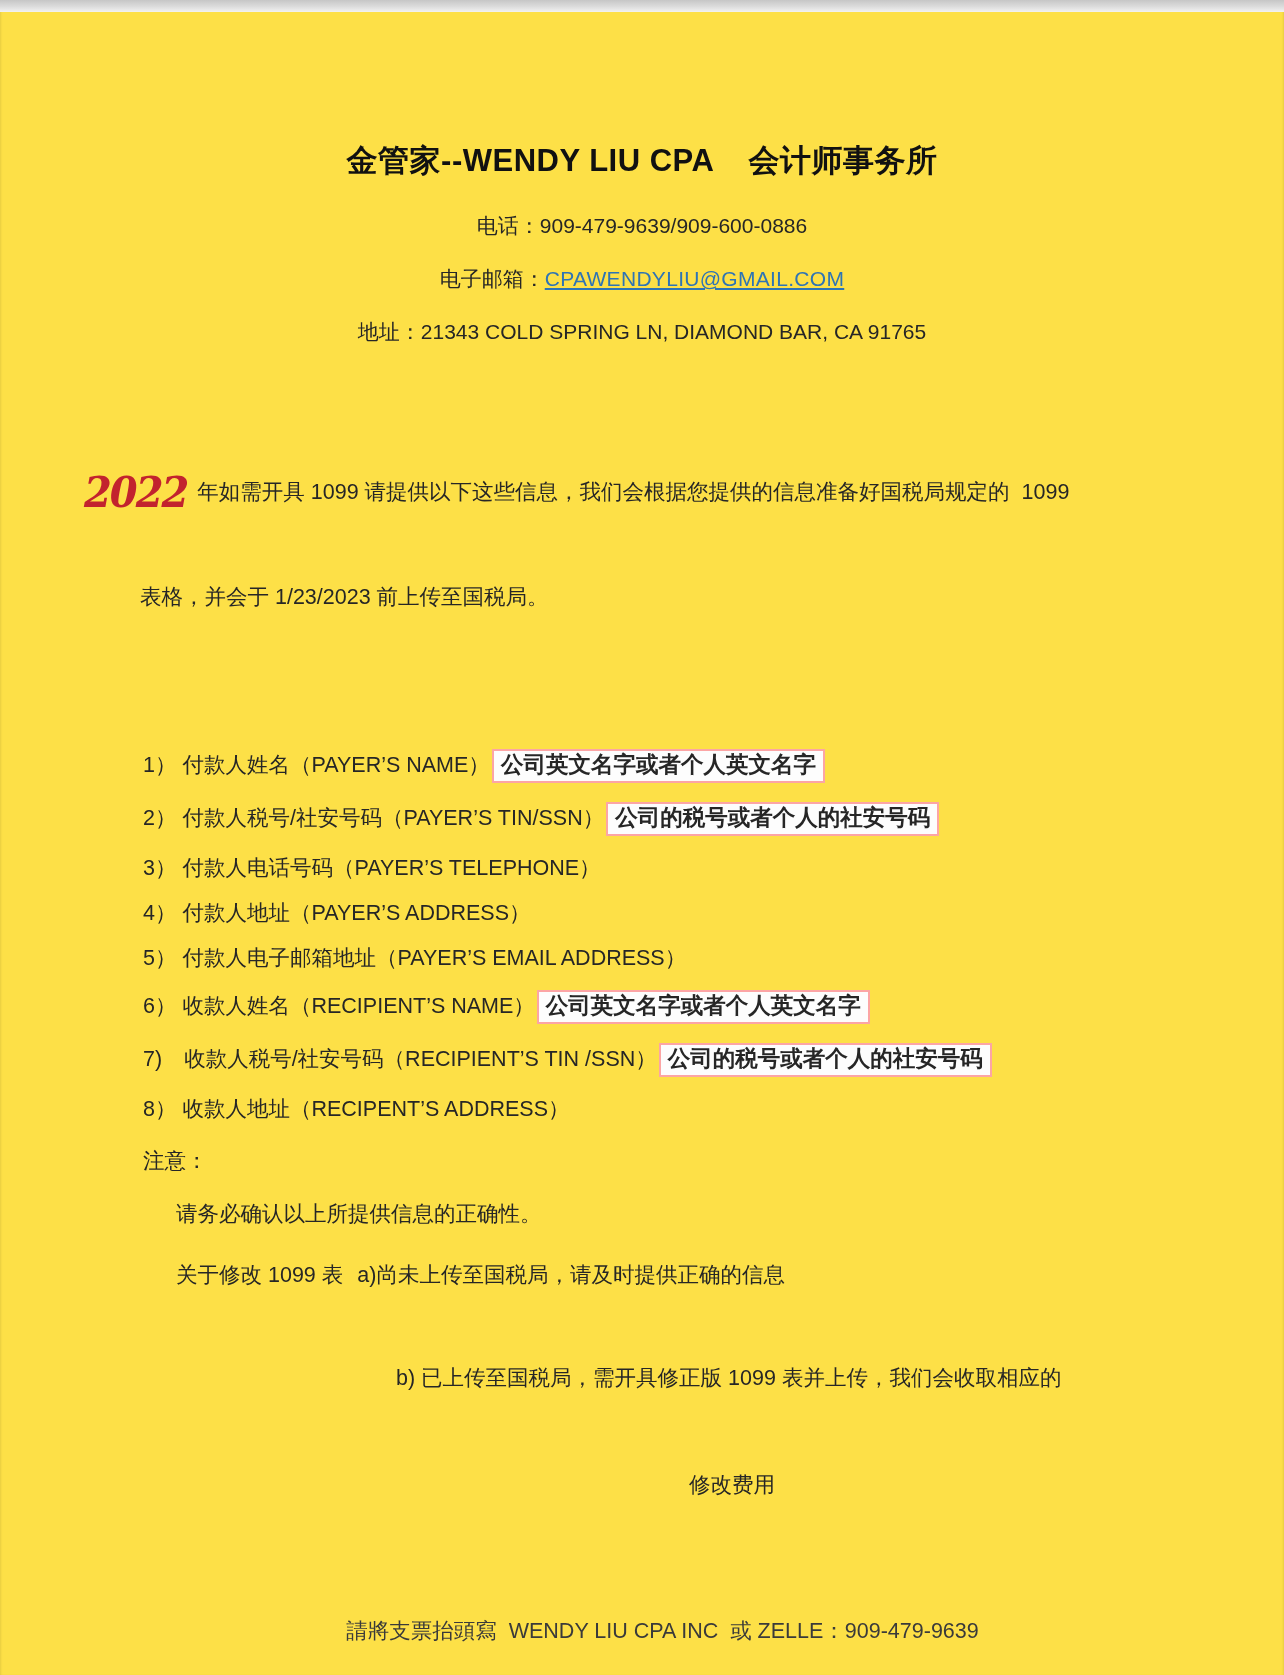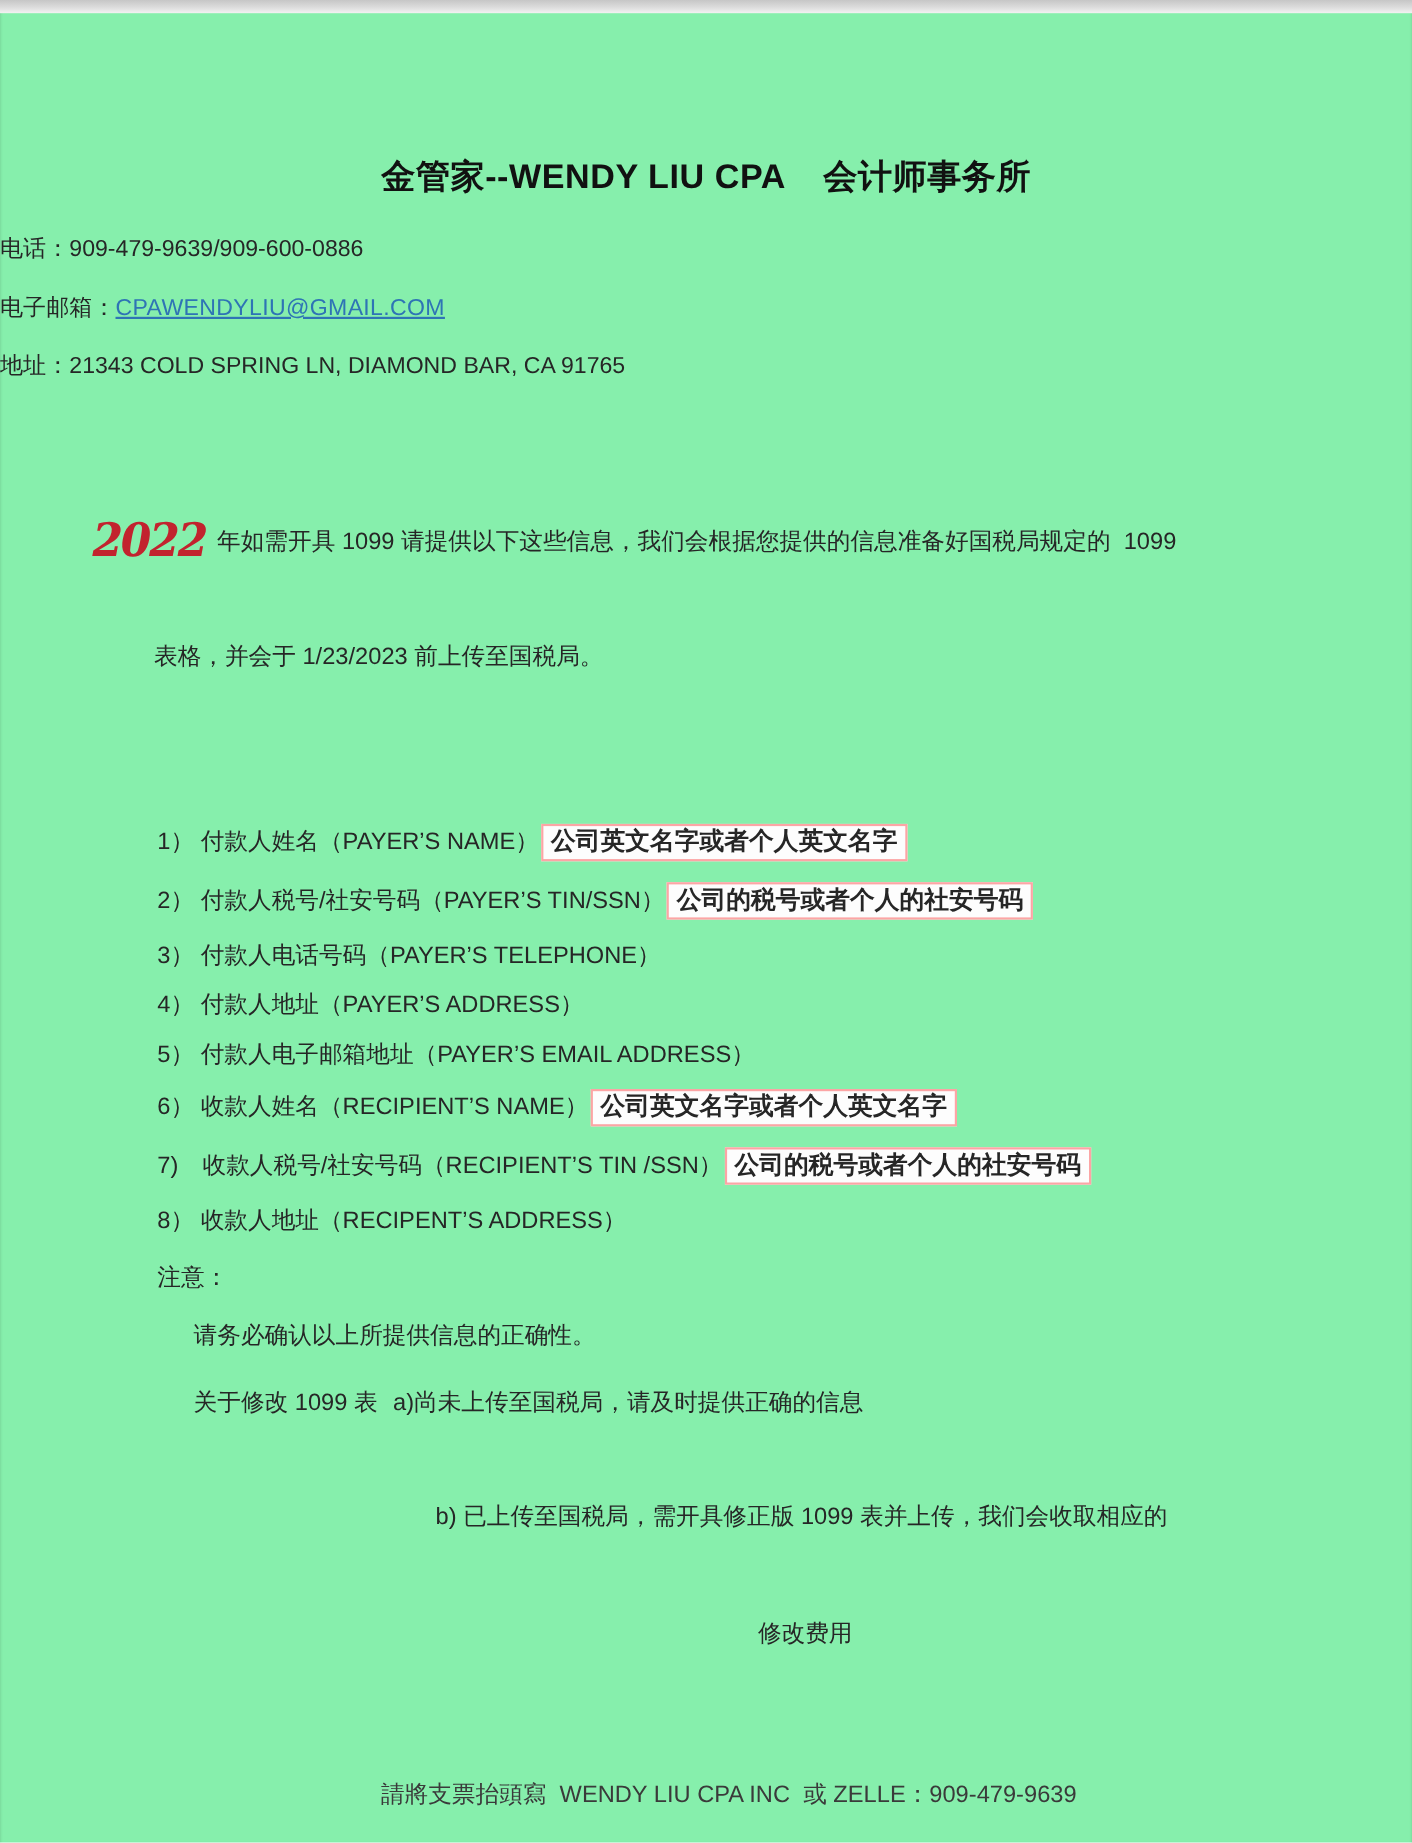--- a/index.html
+++ b/index.html
@@ -7,42 +7,42 @@
   body {
     font-family: "Liberation Sans", "DejaVu Sans", sans-serif;
     color: #262626;
     -webkit-font-smoothing: antialiased;
   }
   .page {
     position: relative;
     width: 1284px;
     height: 1675px;
     margin: 0 auto;
-    background: #86efac;
+    background: #fde047;
     overflow: hidden;
     box-shadow: inset 2px 0 3px -2px rgba(0,0,0,.18), inset -2px 0 3px -2px rgba(0,0,0,.18);
   }
   .scan-top-strip {
     position: absolute;
     top: 0; left: 0; right: 0;
     height: 12px;
     background: linear-gradient(180deg, #c6c6c6 0%, #dcdcdc 55%, #f2f2f2 100%);
   }
   .doc-title {
     padding-top: 140px;
     text-align: center;
     font-size: 31px;
     font-weight: bold;
     color: #111;
     letter-spacing: .5px;
     white-space: pre-wrap;
   }
   .doc-title .title-gap { display: inline-block; width: 34px; }
   .contact-line {
-    text-align: left;
+    text-align: center;
     font-size: 21px;
     margin-top: 25px;
     white-space: pre-wrap;
   }
   .contact-line.first { margin-top: 30px; }
   .email-link {
     color: #2e74b5;
     text-decoration: underline;
     letter-spacing: .3px;
     margin-top: 44px;

